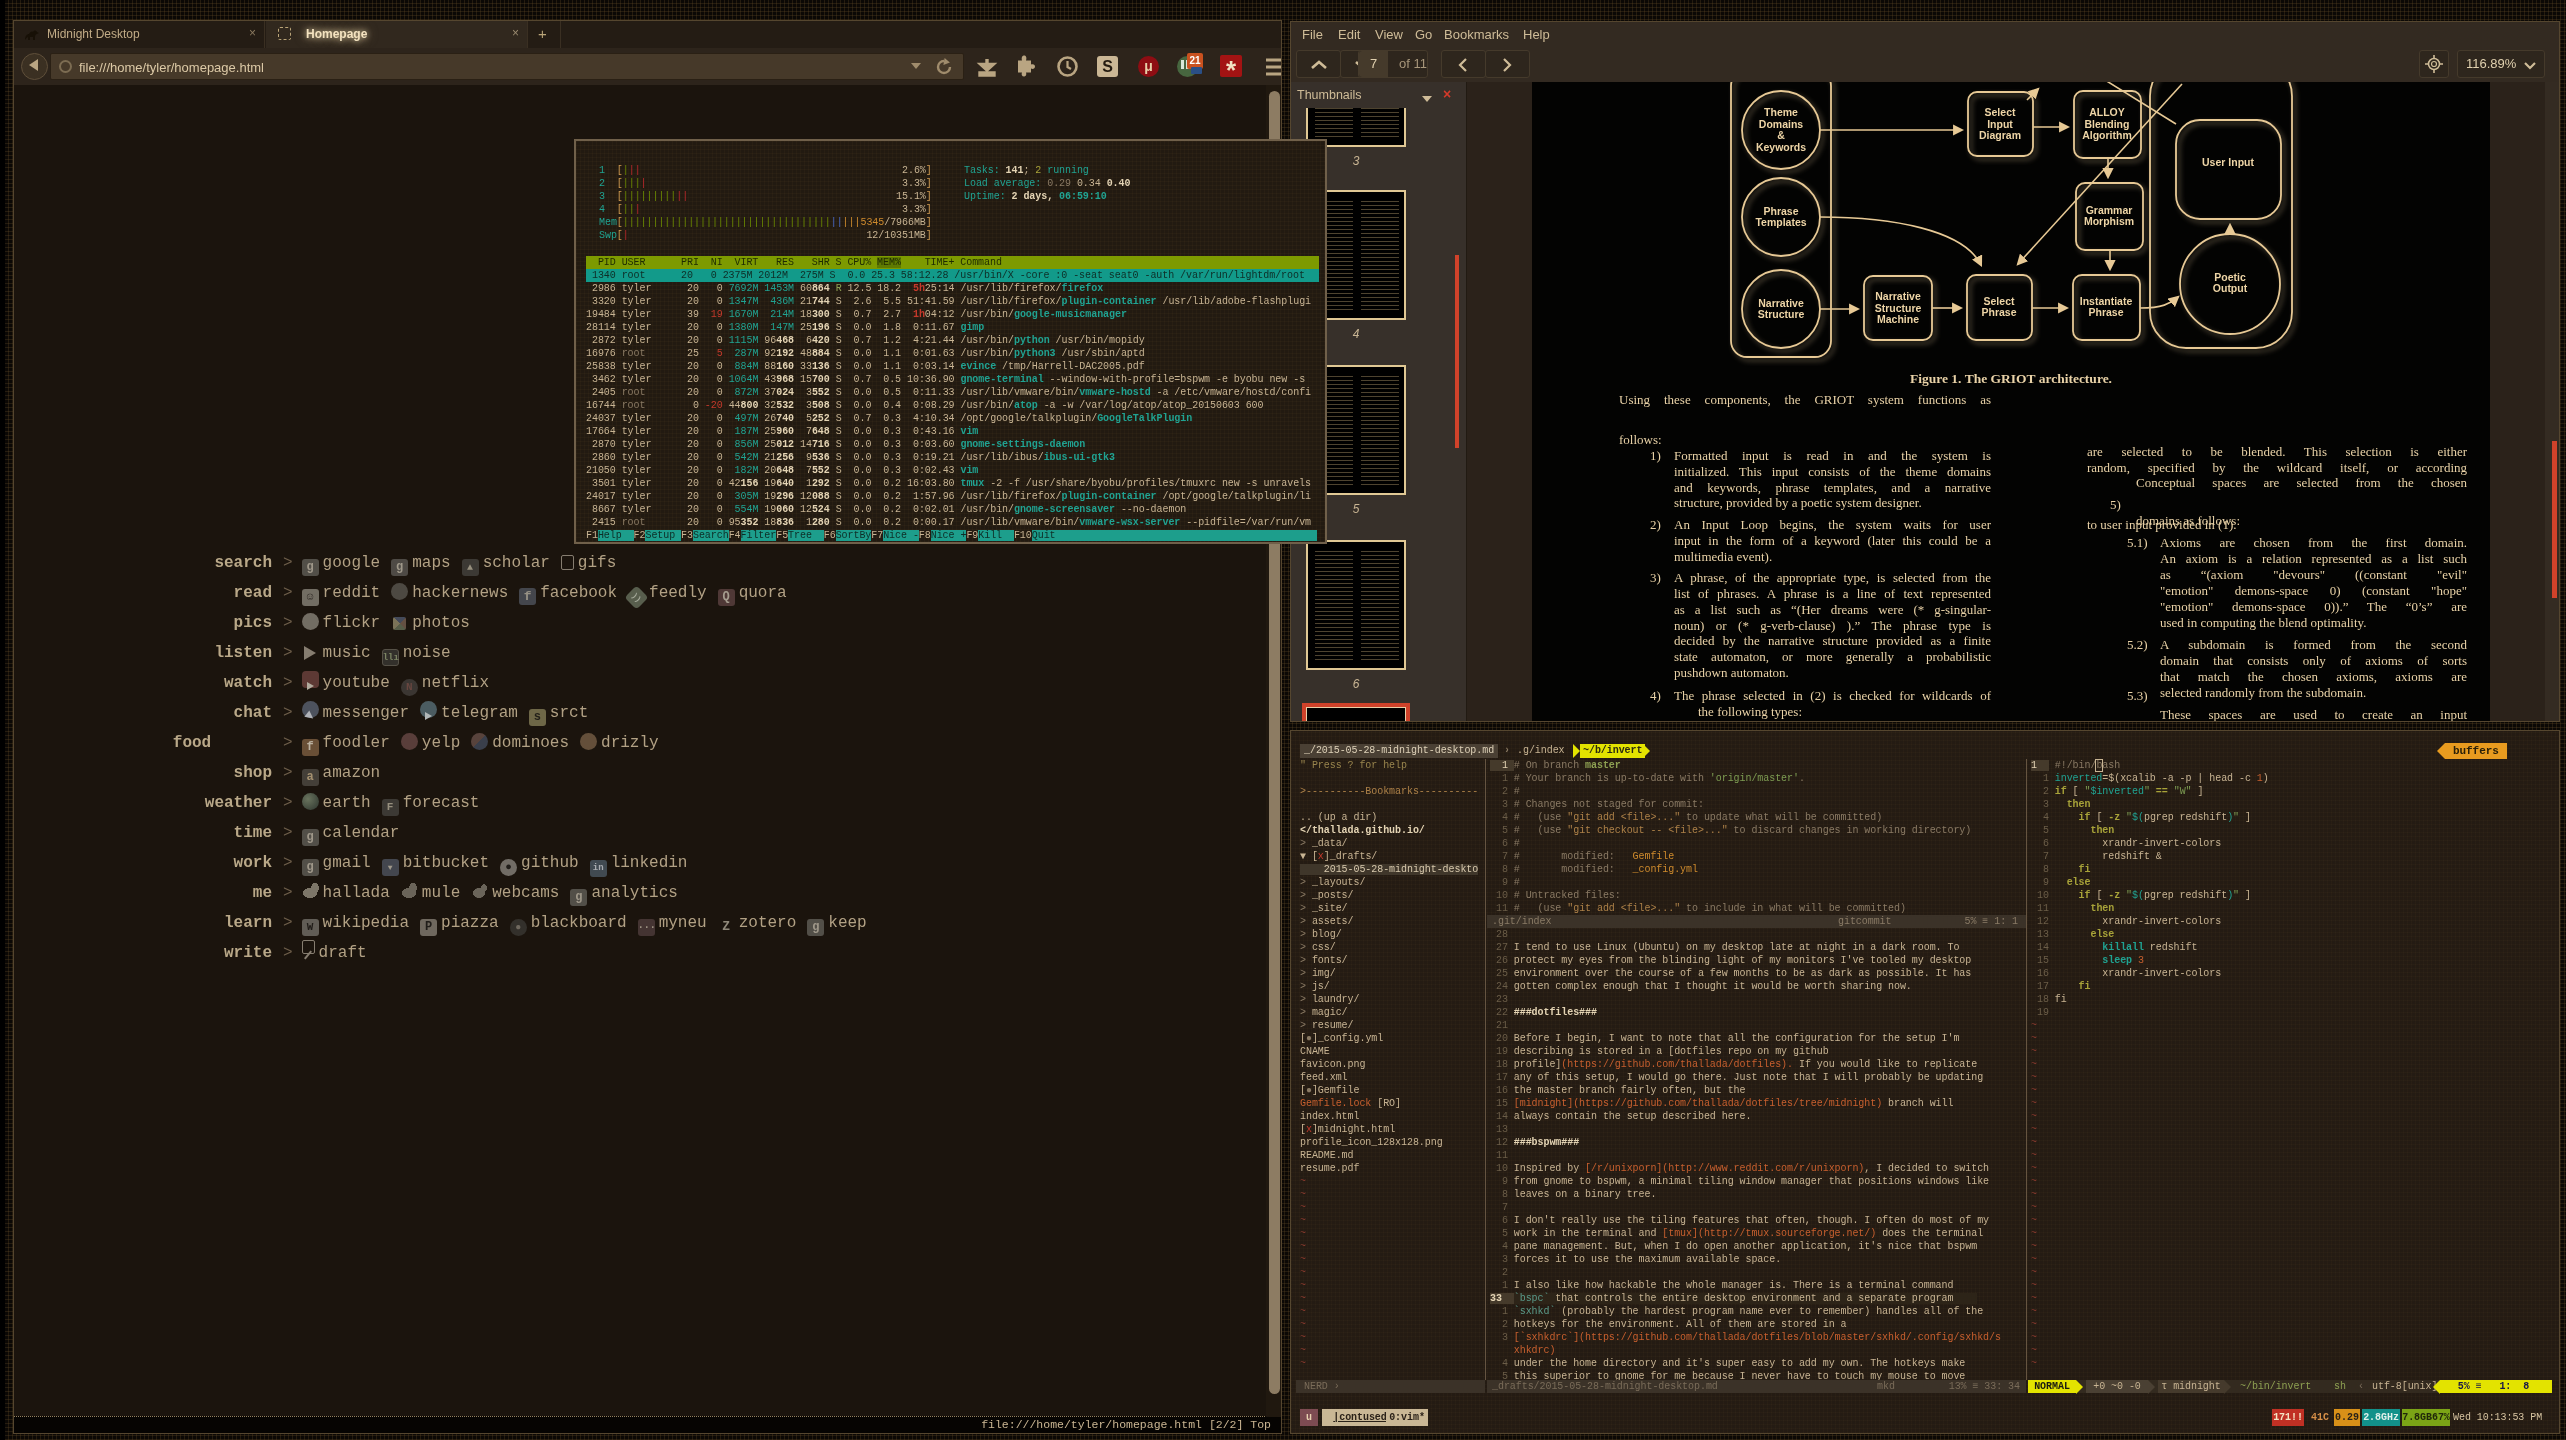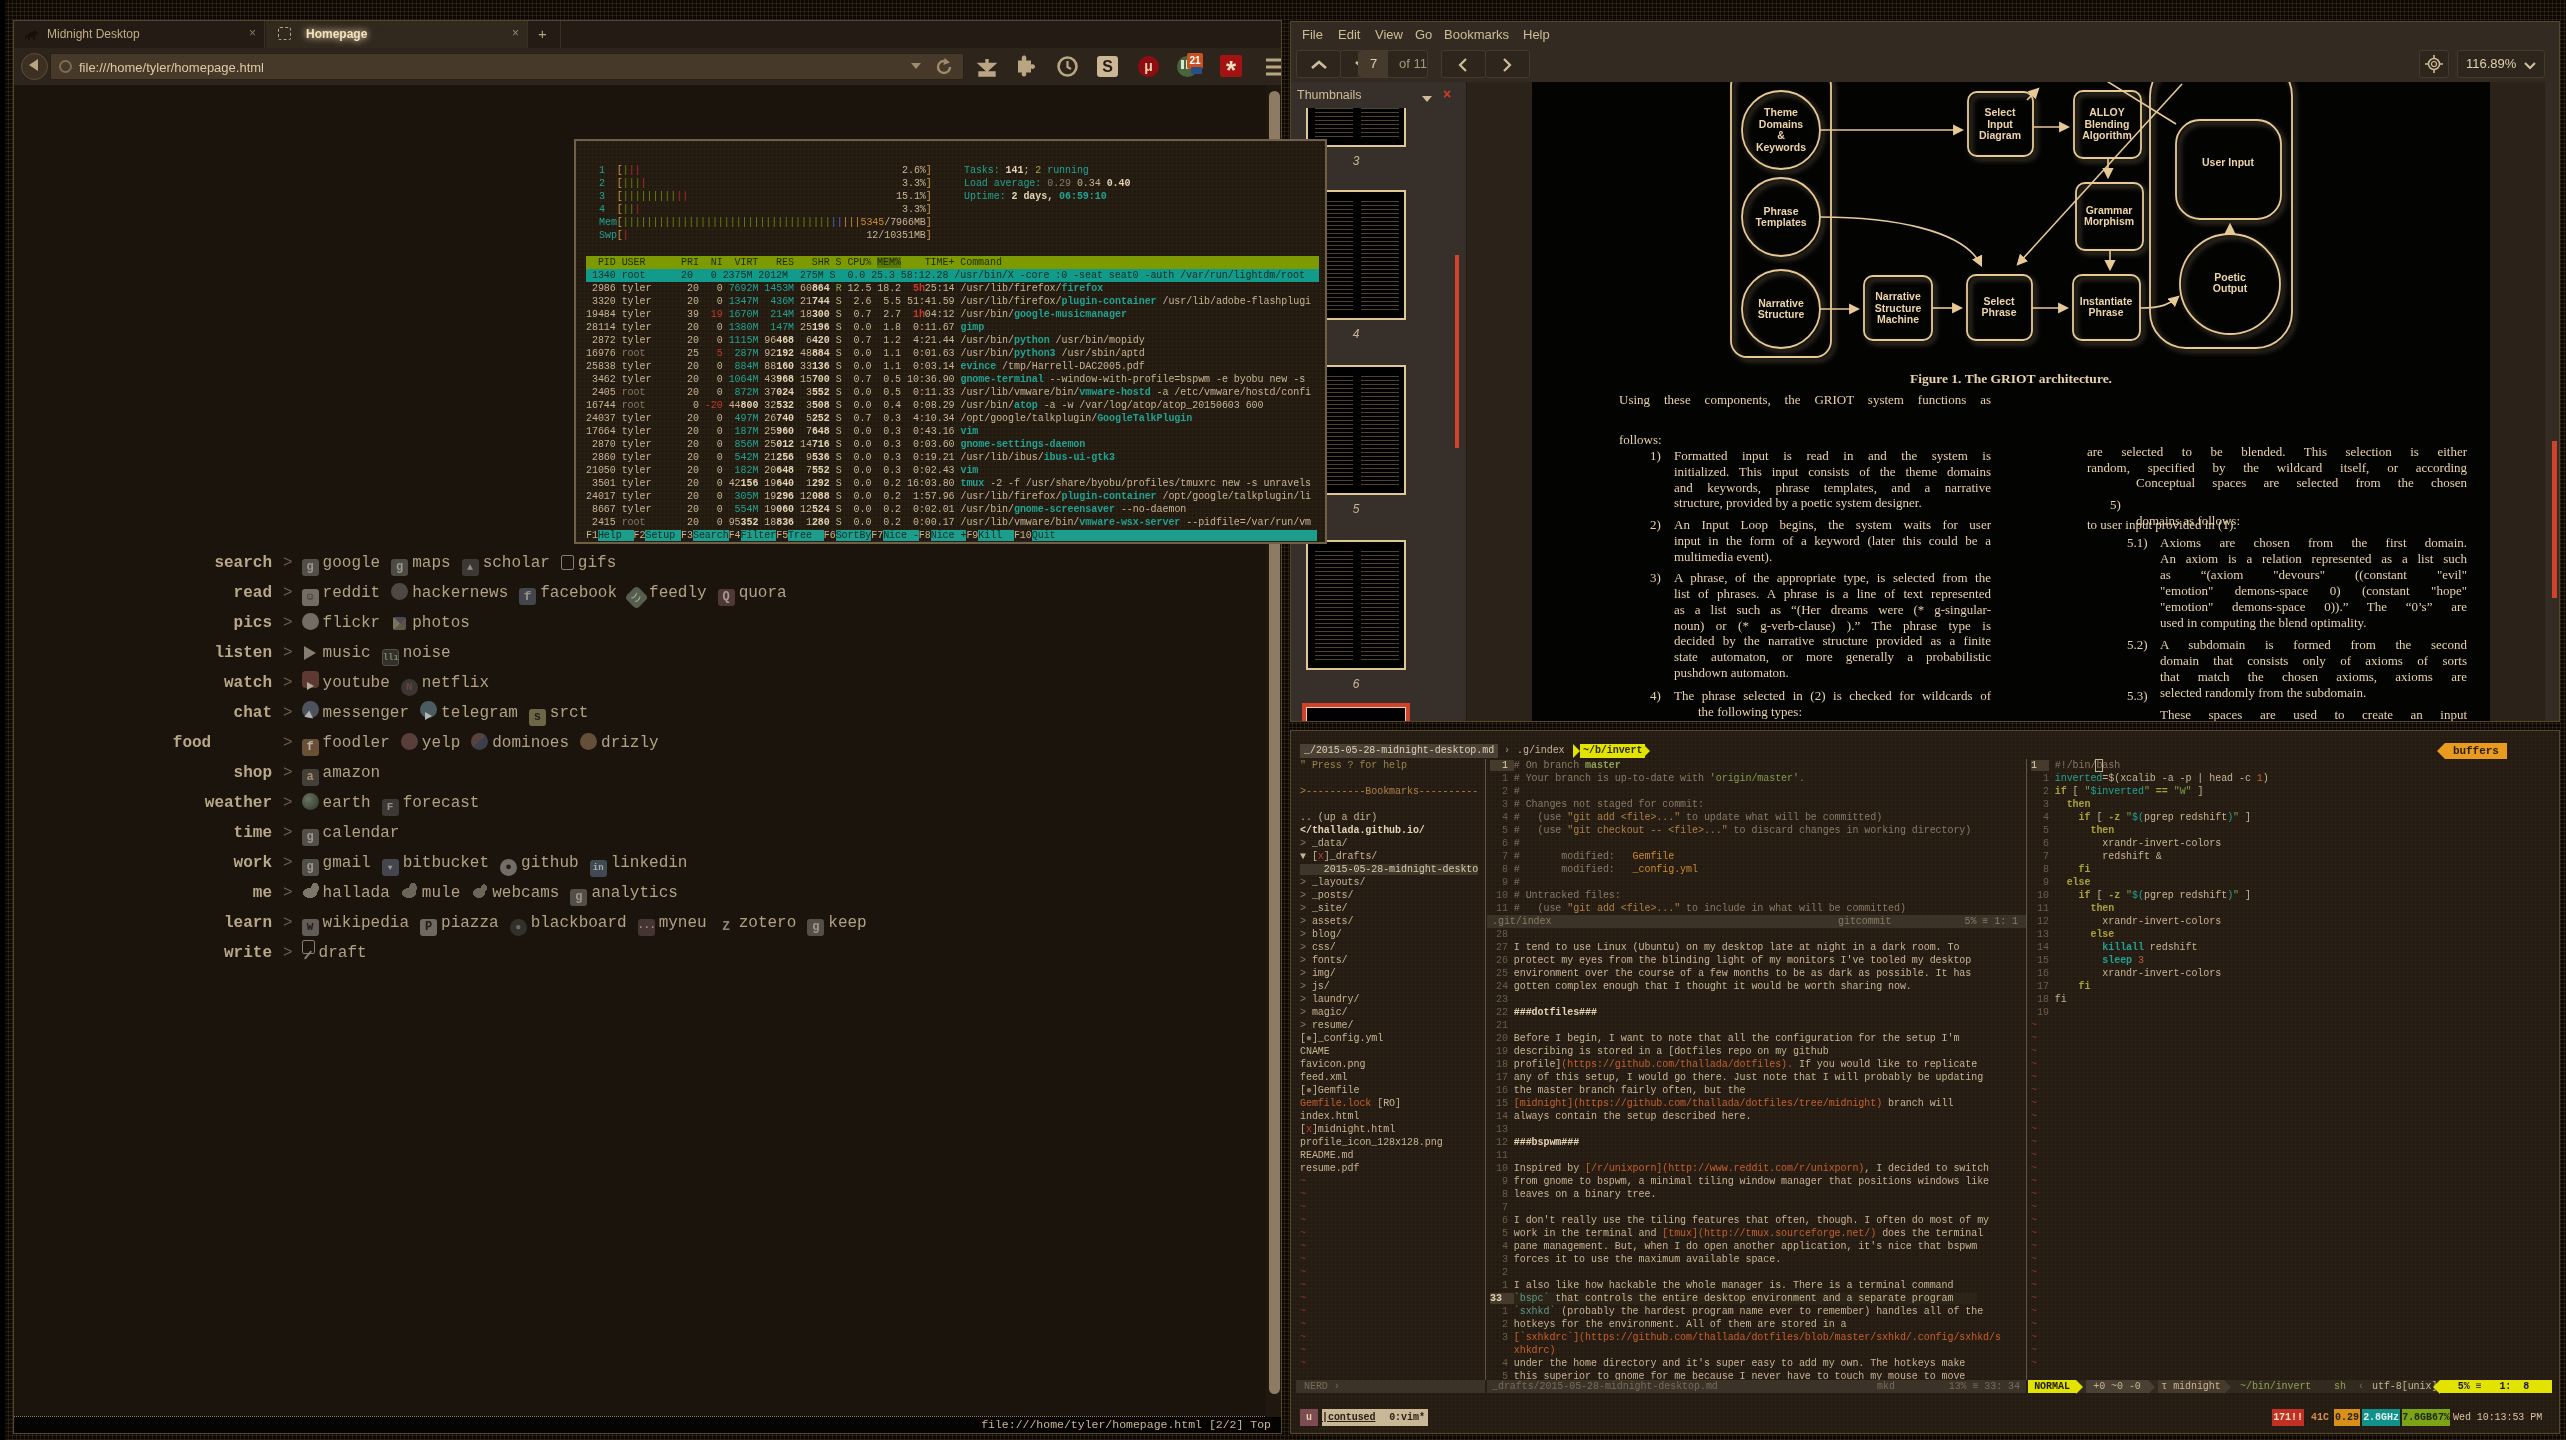--- a/index.html
+++ b/index.html
@@ -540,20 +540,20 @@
       <span style="position:absolute;left:130px;width:66px;background:#453a2c;color:#c8b493;text-align:center;">τ midnight</span>
       <span style="position:absolute;left:196px;width:0;height:0;border-top:7px solid transparent;border-bottom:7px solid transparent;border-left:7px solid #453a2c;"></span>
       <span style="position:absolute;left:212px;color:#8ea052;">~/bin/invert</span>
       <span style="position:absolute;left:306px;color:#8ea052;">sh</span>
       <span style="position:absolute;left:330px;color:#7a6c59;">‹</span>
       <span style="position:absolute;left:344px;color:#c8b493;">utf-8[unix]</span>
       <span style="position:absolute;left:405px;width:0;height:0;border-top:7px solid transparent;border-bottom:7px solid transparent;border-right:7px solid #e3e300;"></span>
       <span style="position:absolute;left:412px;right:0;background:#e3e300;color:#15154a;font-weight:bold;">&nbsp;&nbsp;&nbsp;5% ≡&nbsp;&nbsp;&nbsp;1:&nbsp;&nbsp;8</span>
     </div>
 <div class="abs" style="left:9px;top:678px;width:18px;height:17px;background:#7d4b52;color:#e8d0b0;font:bold 10px/17px 'Liberation Mono',monospace;text-align:center;">u</div>
-<div class="abs" style="left:31px;top:678px;width:76px;height:17px;background:#c9b795;color:#2a2118;font:bold 10px/17px 'Liberation Mono',monospace;text-align:left;text-decoration:underline;">|contused</div>
+<div class="abs" style="left:31px;top:678px;width:76px;height:17px;background:#c9b795;color:#2a2118;font:bold 10px/17px 'Liberation Mono',monospace;text-align:center;text-decoration:underline;">|contused</div>
 <div class="abs" style="left:95px;top:678px;width:42px;height:17px;background:#c9b795;color:#2a2118;font:bold 10px/17px 'Liberation Mono',monospace;text-align:center;">0:vim*</div>
 <div class="abs" style="left:981px;top:678px;width:32px;height:17px;background:#c03024;color:#f4e4c4;font:bold 10px/17px 'Liberation Mono',monospace;text-align:center;">171!!</div>
 <div class="abs" style="left:1017px;top:678px;width:24px;height:17px;background:transparent;color:#d89048;font:bold 10px/17px 'Liberation Mono',monospace;text-align:center;">41C</div>
 <div class="abs" style="left:1043px;top:678px;width:26px;height:17px;background:#d89018;color:#2a2118;font:bold 10px/17px 'Liberation Mono',monospace;text-align:center;">0.29</div>
 <div class="abs" style="left:1071px;top:678px;width:38px;height:17px;background:#12918a;color:#dff0ea;font:bold 10px/17px 'Liberation Mono',monospace;text-align:center;">2.8GHz</div>
 <div class="abs" style="left:1111px;top:678px;width:48px;height:17px;background:#7ba416;color:#21290a;font:bold 10px/17px 'Liberation Mono',monospace;text-align:center;">7.8GB67%</div>
 <div class="abs" style="left:1162px;top:678px;height:17px;color:#d6c3a0;font:10px/17px 'Liberation Mono',monospace;">Wed 10:13:53 PM</div>
 </div>
 </body></html>

